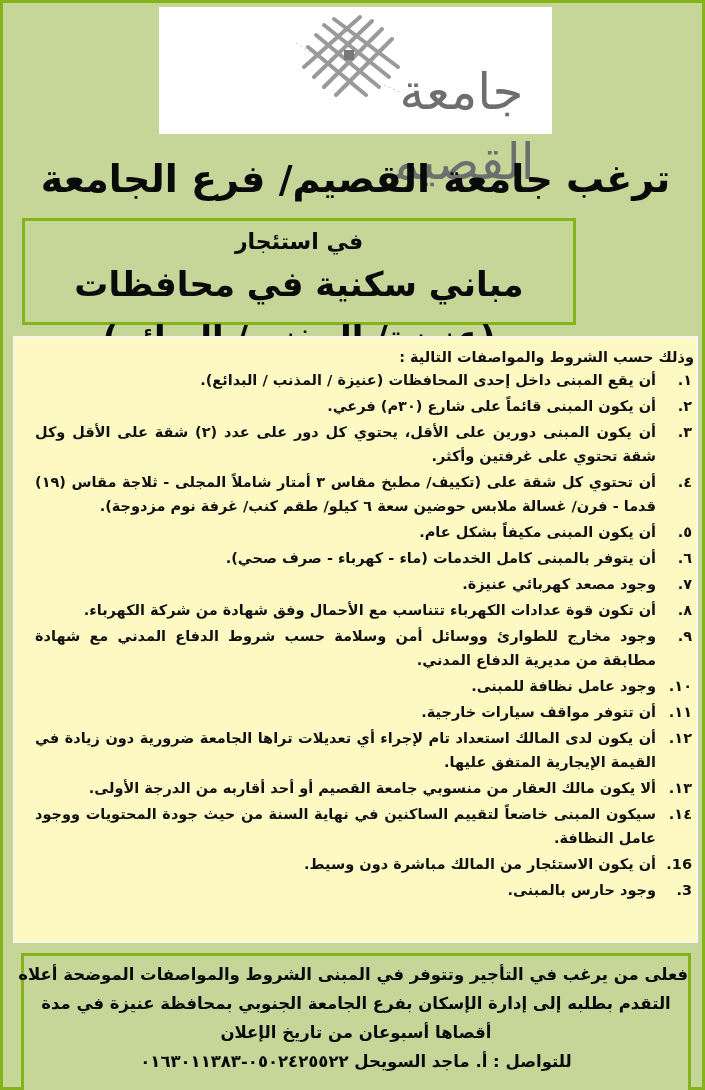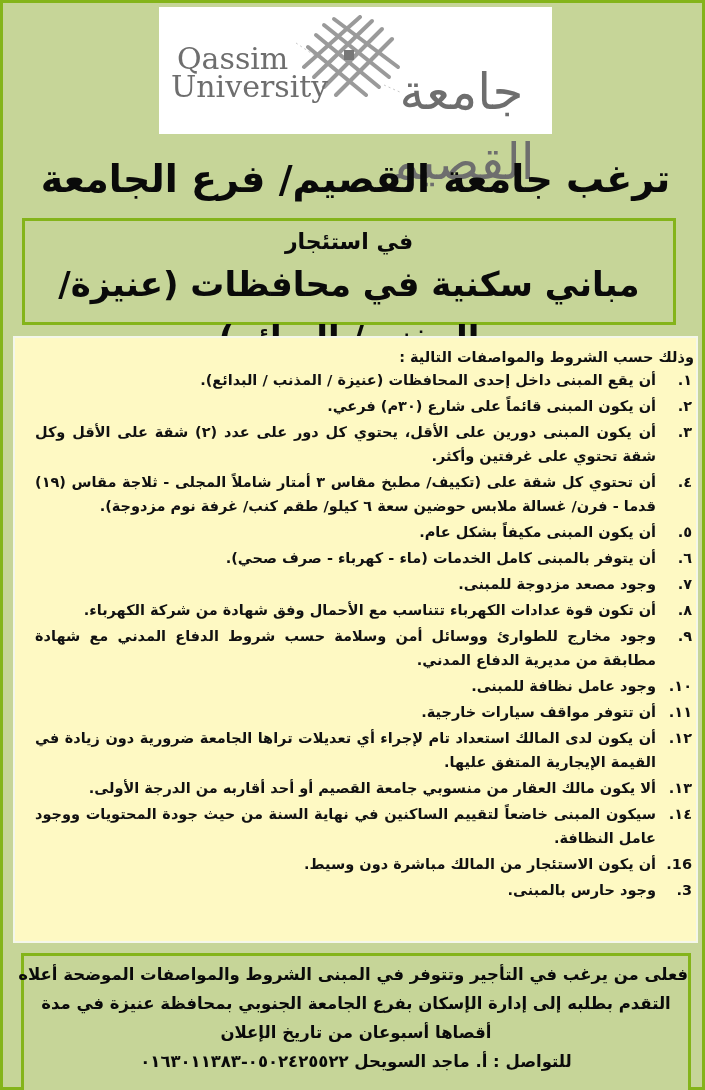--- a/index.html
+++ b/index.html
@@ -35,21 +35,21 @@
       direction: rtl; text-align: center; line-height: 70px;
     }
     .main-title {
       position: absolute; left: 0; top: 146px; width: 705px; height: 60px;
       text-align: center; direction: rtl;
       font-family: "DejaVu Sans", sans-serif; font-weight: bold;
       font-size: 38px; color: #0a0a0a; line-height: 60px;
       letter-spacing: -0.5px;
     }
     .sub-box {
-      position: absolute; left: 19px; top: 215px; width: 654px; height: 107px;
+      position: absolute; left: 19px; top: 215px; width: 554px; height: 107px;
       border: 3px solid #84b41a;
       background: #c6d598;
       text-align: center; direction: rtl;
     }
     .sub-line1 {
       display: block; font-weight: bold; font-size: 22px; line-height: 30px;
       margin-top: 6px; color: #0a0a0a;
     }
     .sub-line2 {
       display: block; font-weight: bold; font-size: 34px; line-height: 54px;
@@ -103,24 +103,20 @@
         <line x1="30" y1="72" x2="88" y2="14"></line>
         <line x1="42" y1="80" x2="98" y2="24"></line>
         <line x1="10" y1="52" x2="66" y2="2"></line>
       </g>
       <g stroke="#c8c8c8" stroke-width="1" stroke-dasharray="2,3">
         <line x1="2" y1="28" x2="20" y2="40"></line>
         <line x1="90" y1="70" x2="108" y2="78"></line>
       </g>
       <rect x="50" y="35" width="10" height="10" fill="#777"></rect>
     </svg>
-    <div class="logo-en">
-      <span class="l1">Qassim</span>
-      <span class="l2">University</span>
-    </div>
     <div class="logo-ar">جامعة القصيم</div>
   </div>
 
   <div class="main-title">ترغب جامعة القصيم/ فرع الجامعة الجنوبي</div>
 
   <div class="sub-box">
     <span class="sub-line1">في استئجار</span>
     <span class="sub-line2">مباني سكنية في محافظات (عنيزة/ المذنب/ البدائع)</span>
   </div>
 
@@ -146,21 +142,21 @@
       <li class="cond-item">
           <span class="cond-num">٥.</span>
           <span class="cond-text">أن يكون المبنى مكيفاً بشكل عام.</span>
         </li>
       <li class="cond-item">
           <span class="cond-num">٦.</span>
           <span class="cond-text">أن يتوفر بالمبنى كامل الخدمات (ماء - كهرباء - صرف صحي).</span>
         </li>
       <li class="cond-item">
           <span class="cond-num">٧.</span>
-          <span class="cond-text">وجود مصعد مزدوجة للمبنى.</span>
+          <span class="cond-text">وجود مصعد كهربائي عنيزة.</span>
         </li>
       <li class="cond-item">
           <span class="cond-num">٨.</span>
           <span class="cond-text">أن تكون قوة عدادات الكهرباء تتناسب مع الأحمال وفق شهادة من شركة الكهرباء.</span>
         </li>
       <li class="cond-item">
           <span class="cond-num">٩.</span>
           <span class="cond-text">وجود مخارج للطوارئ ووسائل أمن وسلامة حسب شروط الدفاع المدني مع شهادة مطابقة من مديرية الدفاع المدني.</span>
         </li>
       <li class="cond-item">

